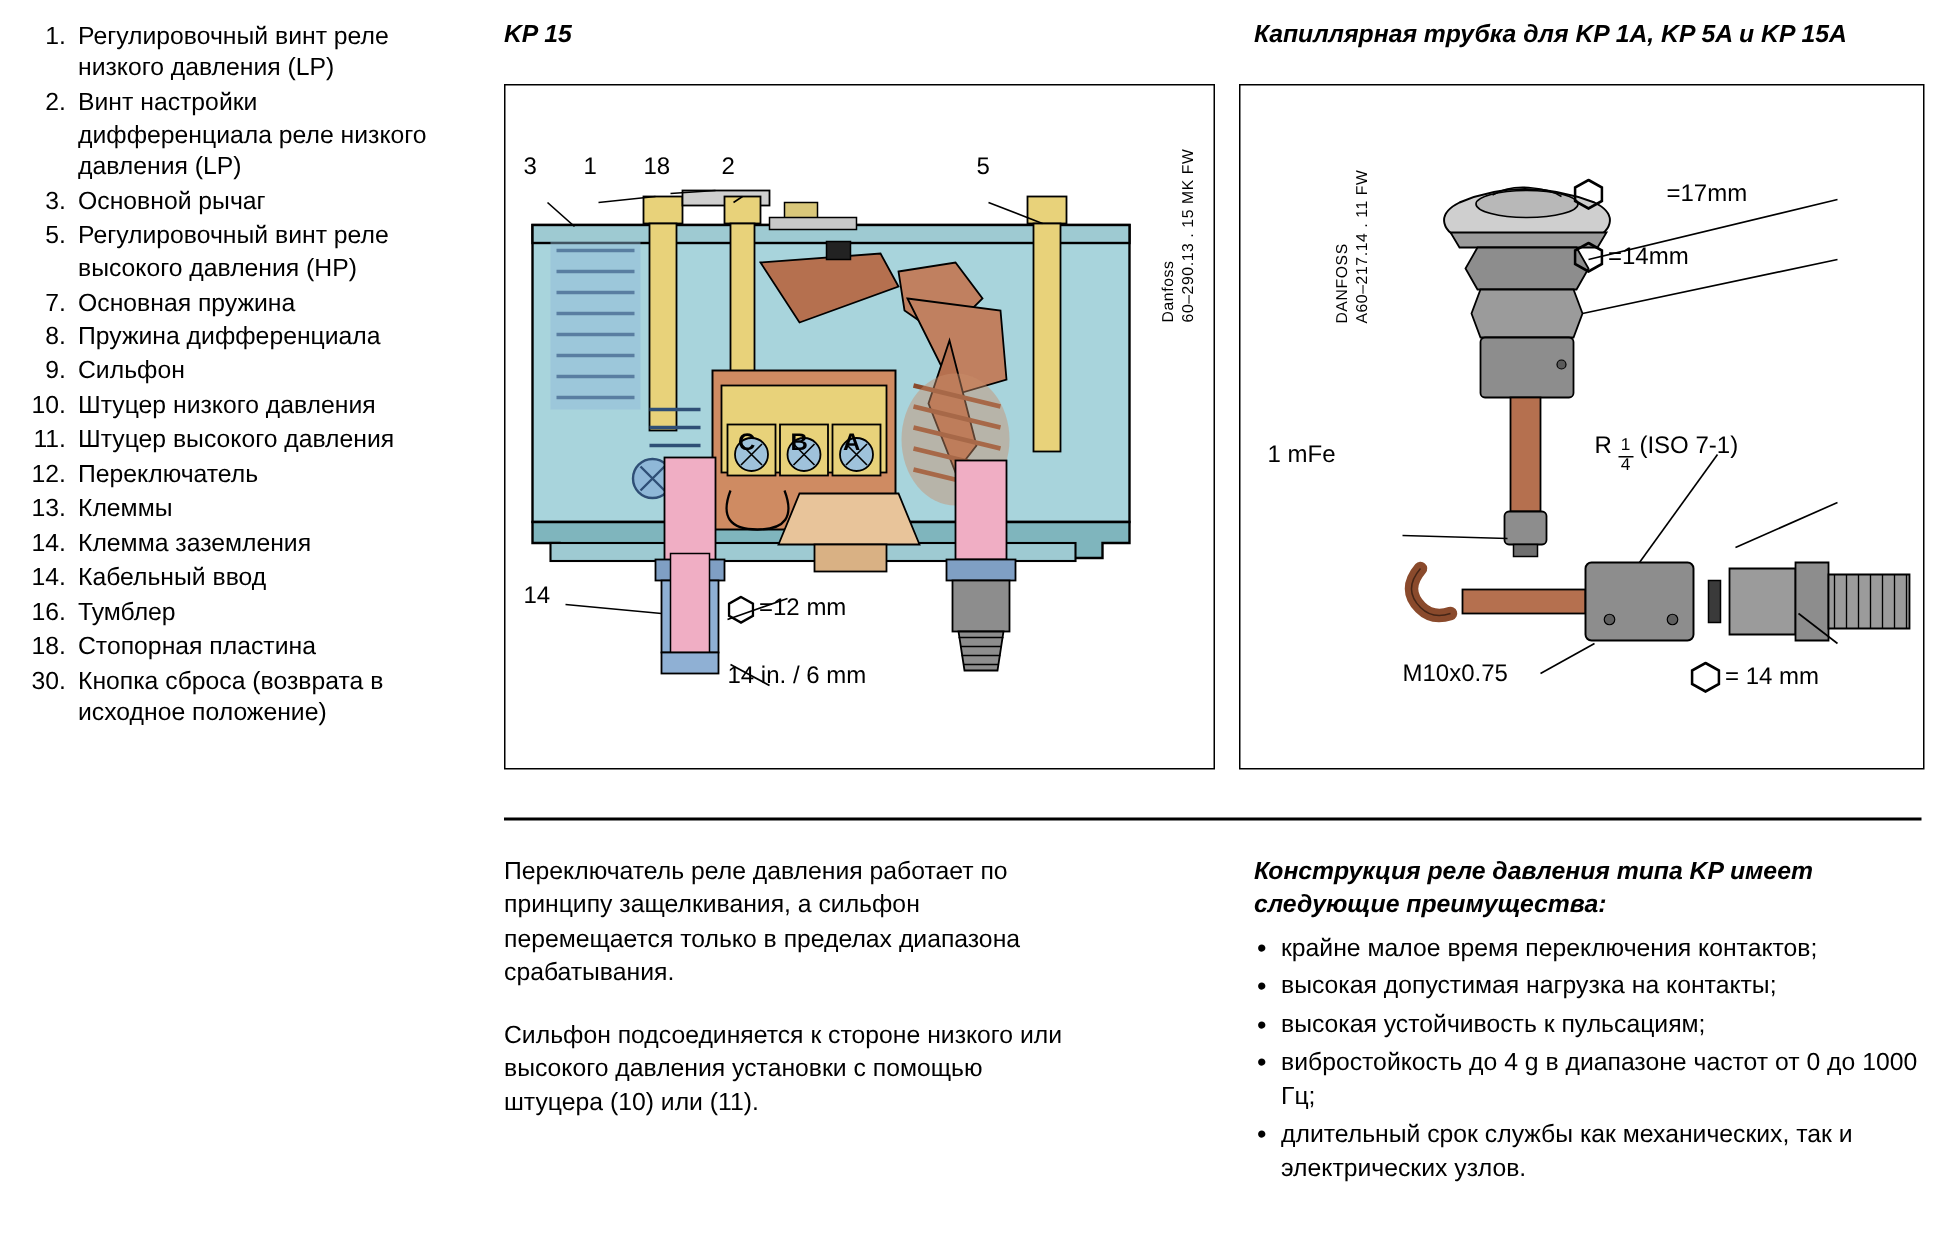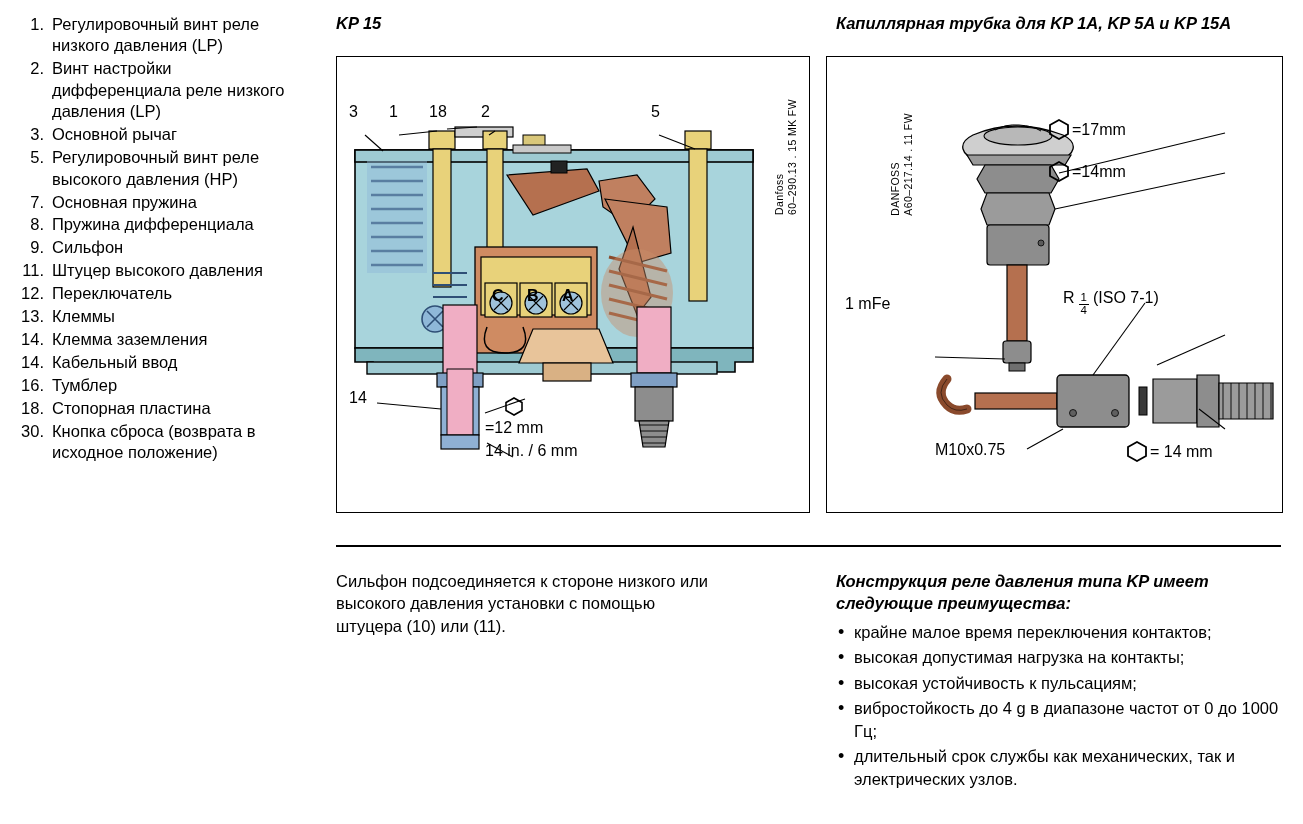--- a/index.html
+++ b/index.html
@@ -83,20 +83,24 @@
     </div>
     <div class="legend-item">
       <div class="legend-num">8.</div>
       <div class="legend-txt">Пружина дифференциала</div>
     </div>
     <div class="legend-item">
       <div class="legend-num">9.</div>
       <div class="legend-txt">Сильфон</div>
     </div>
     <div class="legend-item">
+      <div class="legend-num">10.</div>
+      <div class="legend-txt">Штуцер низкого давления</div>
+    </div>
+    <div class="legend-item">
       <div class="legend-num">11.</div>
       <div class="legend-txt">Штуцер высокого давления</div>
     </div>
     <div class="legend-item">
       <div class="legend-num">12.</div>
       <div class="legend-txt">Переключатель</div>
     </div>
     <div class="legend-item">
       <div class="legend-num">13.</div>
       <div class="legend-txt">Клеммы</div>
@@ -235,21 +239,21 @@
     <div class="lbl" style="left:52px;top:46px;">1</div>
     <div class="lbl" style="left:92px;top:46px;">18</div>
     <div class="lbl" style="left:144px;top:46px;">2</div>
     <div class="lbl" style="left:314px;top:46px;">5</div>
     <div class="lbl" style="left:12px;top:332px;text-align:center;">14</div>
 
     <div class="lbl" style="left:155px;top:230px;font-weight:bold;">C</div>
     <div class="lbl" style="left:190px;top:230px;font-weight:bold;">B</div>
     <div class="lbl" style="left:225px;top:230px;font-weight:bold;">A</div>
 
-    <div style="position:absolute;left:148px;top:340px;display:flex;align-items:center;gap:3px;flex-direction:column;">
+    <div style="position:absolute;left:148px;top:340px;display:flex;align-items:flex-start;gap:3px;">
       <svg width="18" height="19" viewBox="0 0 18 19">
         <polygon points="9,1 17,5.5 17,13.5 9,18 1,13.5 1,5.5" fill="none" stroke="#000" stroke-width="1.6"></polygon>
       </svg>
       <span class="lbl" style="position:static;">=12 mm</span>
     </div>
     <div class="lbl" style="left:148px;top:385px;">14 in. / 6 mm</div>
 
     <div class="vtxt" style="right:10px;top:42px;">Danfoss
 60–290.13 . 15 MK FW</div>
   </div>
@@ -306,21 +310,21 @@
       </g>
     </svg>
 
     <div class="vtxt" style="left:62px;top:56px;">DANFOSS
 A60–217.14 . 11 FW</div>
 
     <div style="position:absolute;left:222px;top:62px;display:flex;align-items:center;gap:3px;">
       <svg width="20" height="21" viewBox="0 0 20 21">
         <polygon points="10,1 19,6 19,15 10,20 1,15 1,6" fill="none" stroke="#000" stroke-width="1.8"></polygon>
       </svg>
-      <span class="lbl" style="position:static;">=17mm</span>
+      <span class="lbl" style="position:static;margin-left:39px;">=17mm</span>
     </div>
 
     <div style="position:absolute;left:222px;top:104px;display:flex;align-items:center;gap:3px;">
       <svg width="20" height="21" viewBox="0 0 20 21">
         <polygon points="10,1 19,6 19,15 10,20 1,15 1,6" fill="none" stroke="#000" stroke-width="1.8"></polygon>
       </svg>
       <span class="lbl" style="position:static;text-align:right;">=14mm</span>
     </div>
 
     <div class="lbl" style="left:18px;top:238px;">1 mFe</div>
@@ -340,20 +344,21 @@
       <svg width="20" height="21" viewBox="0 0 20 21">
         <polygon points="10,1 19,6 19,15 10,20 1,15 1,6" fill="none" stroke="#000" stroke-width="1.8"></polygon>
       </svg>
       <span class="lbl" style="position:static;">= 14 mm</span>
     </div>
   </div>
 
   <div class="divider"></div>
 
   <div class="bodytxt" id="txt-left">
+    <p>Переключатель реле давления работает по принципу защелкивания, а сильфон перемещается только в пределах диапазона срабатывания.</p>
     <p>Сильфон подсоединяется к стороне низкого или высокого давления установки с помощью штуцера (10) или (11).</p>
   </div>
 
   <div class="bodytxt" id="txt-right">
     <p class="adv-title">Конструкция реле давления типа KP имеет следующие преимущества:</p>
     <ul class="adv-list">
       <li>крайне малое время переключения контактов;</li>
       <li>высокая допустимая нагрузка на контакты;</li>
       <li>высокая устойчивость к пульсациям;</li>
       <li>вибростойкость до 4 g в диапазоне частот от 0 до 1000 Гц;</li>

